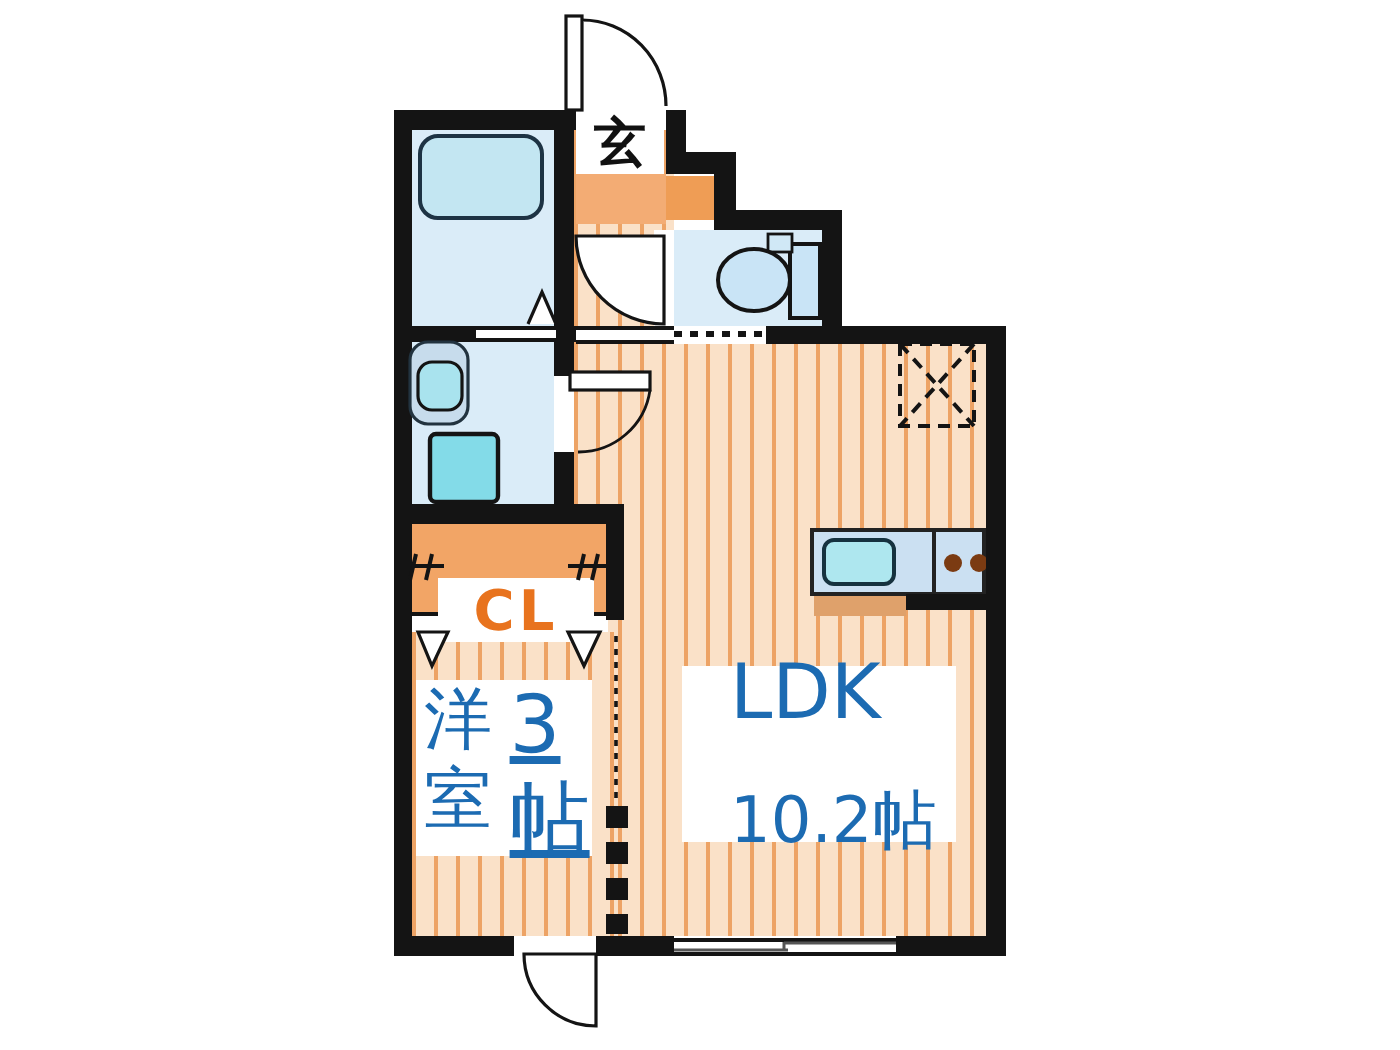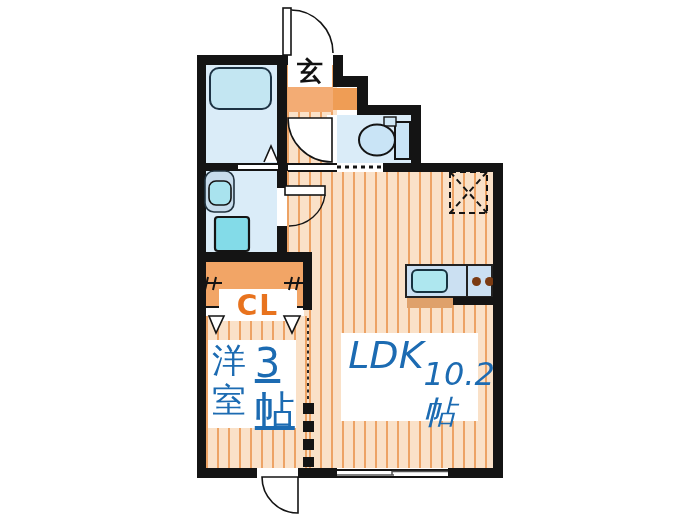--- a/index.html
+++ b/index.html
@@ -75,21 +75,21 @@
   <div class="labelbox" style="left:288px;top:55px;width:44px;height:32px;">
     <span style="font-size:26px;font-weight:600;color:#111;">玄</span>
   </div>
   <div class="labelbox" style="left:219px;top:269px;width:78px;height:32px;margin-top:20px;">
     <span style="font-size:28px;font-weight:600;letter-spacing:2px;color:var(--label-orange,#E8731E);">CL</span>
   </div>
   <div class="labelbox jp-blue" style="left:208px;top:340px;width:88px;height:88px;flex-direction:row;align-items:flex-start;padding-left:4px;">
     <span style="font-size:34px;">洋室</span>
     <span style="font-size:40px;text-decoration:underline;">3帖</span>
   </div>
-  <div class="labelbox jp-blue" style="left:341px;top:333px;width:137px;height:88px;flex-direction:row;align-items:flex-start;padding-left:24px;font-style:italic;">
+  <div class="labelbox jp-blue" style="left:341px;top:333px;width:137px;height:88px;flex-direction:column;align-items:flex-start;padding-left:24px;">
     <span style="font-size:38px;">LDK</span>
     <span style="font-size:32px;margin-top:23px;">10.2帖</span>
   </div>
 
   <svg class="overlay" width="700" height="525" viewBox="0 0 700 525">
 
     <rect x="283" y="8" width="8" height="47" fill="#fff" stroke="#141414" stroke-width="1.6"></rect>
     <path d="M 291 10 A 42 43 0 0 1 333 53" fill="#fff" stroke="#141414" stroke-width="1.6"></path>
 
     <path d="M 332 118 L 288 118 A 44 44 0 0 0 332 162 Z" fill="#fff" stroke="#141414" stroke-width="1.6"></path>

